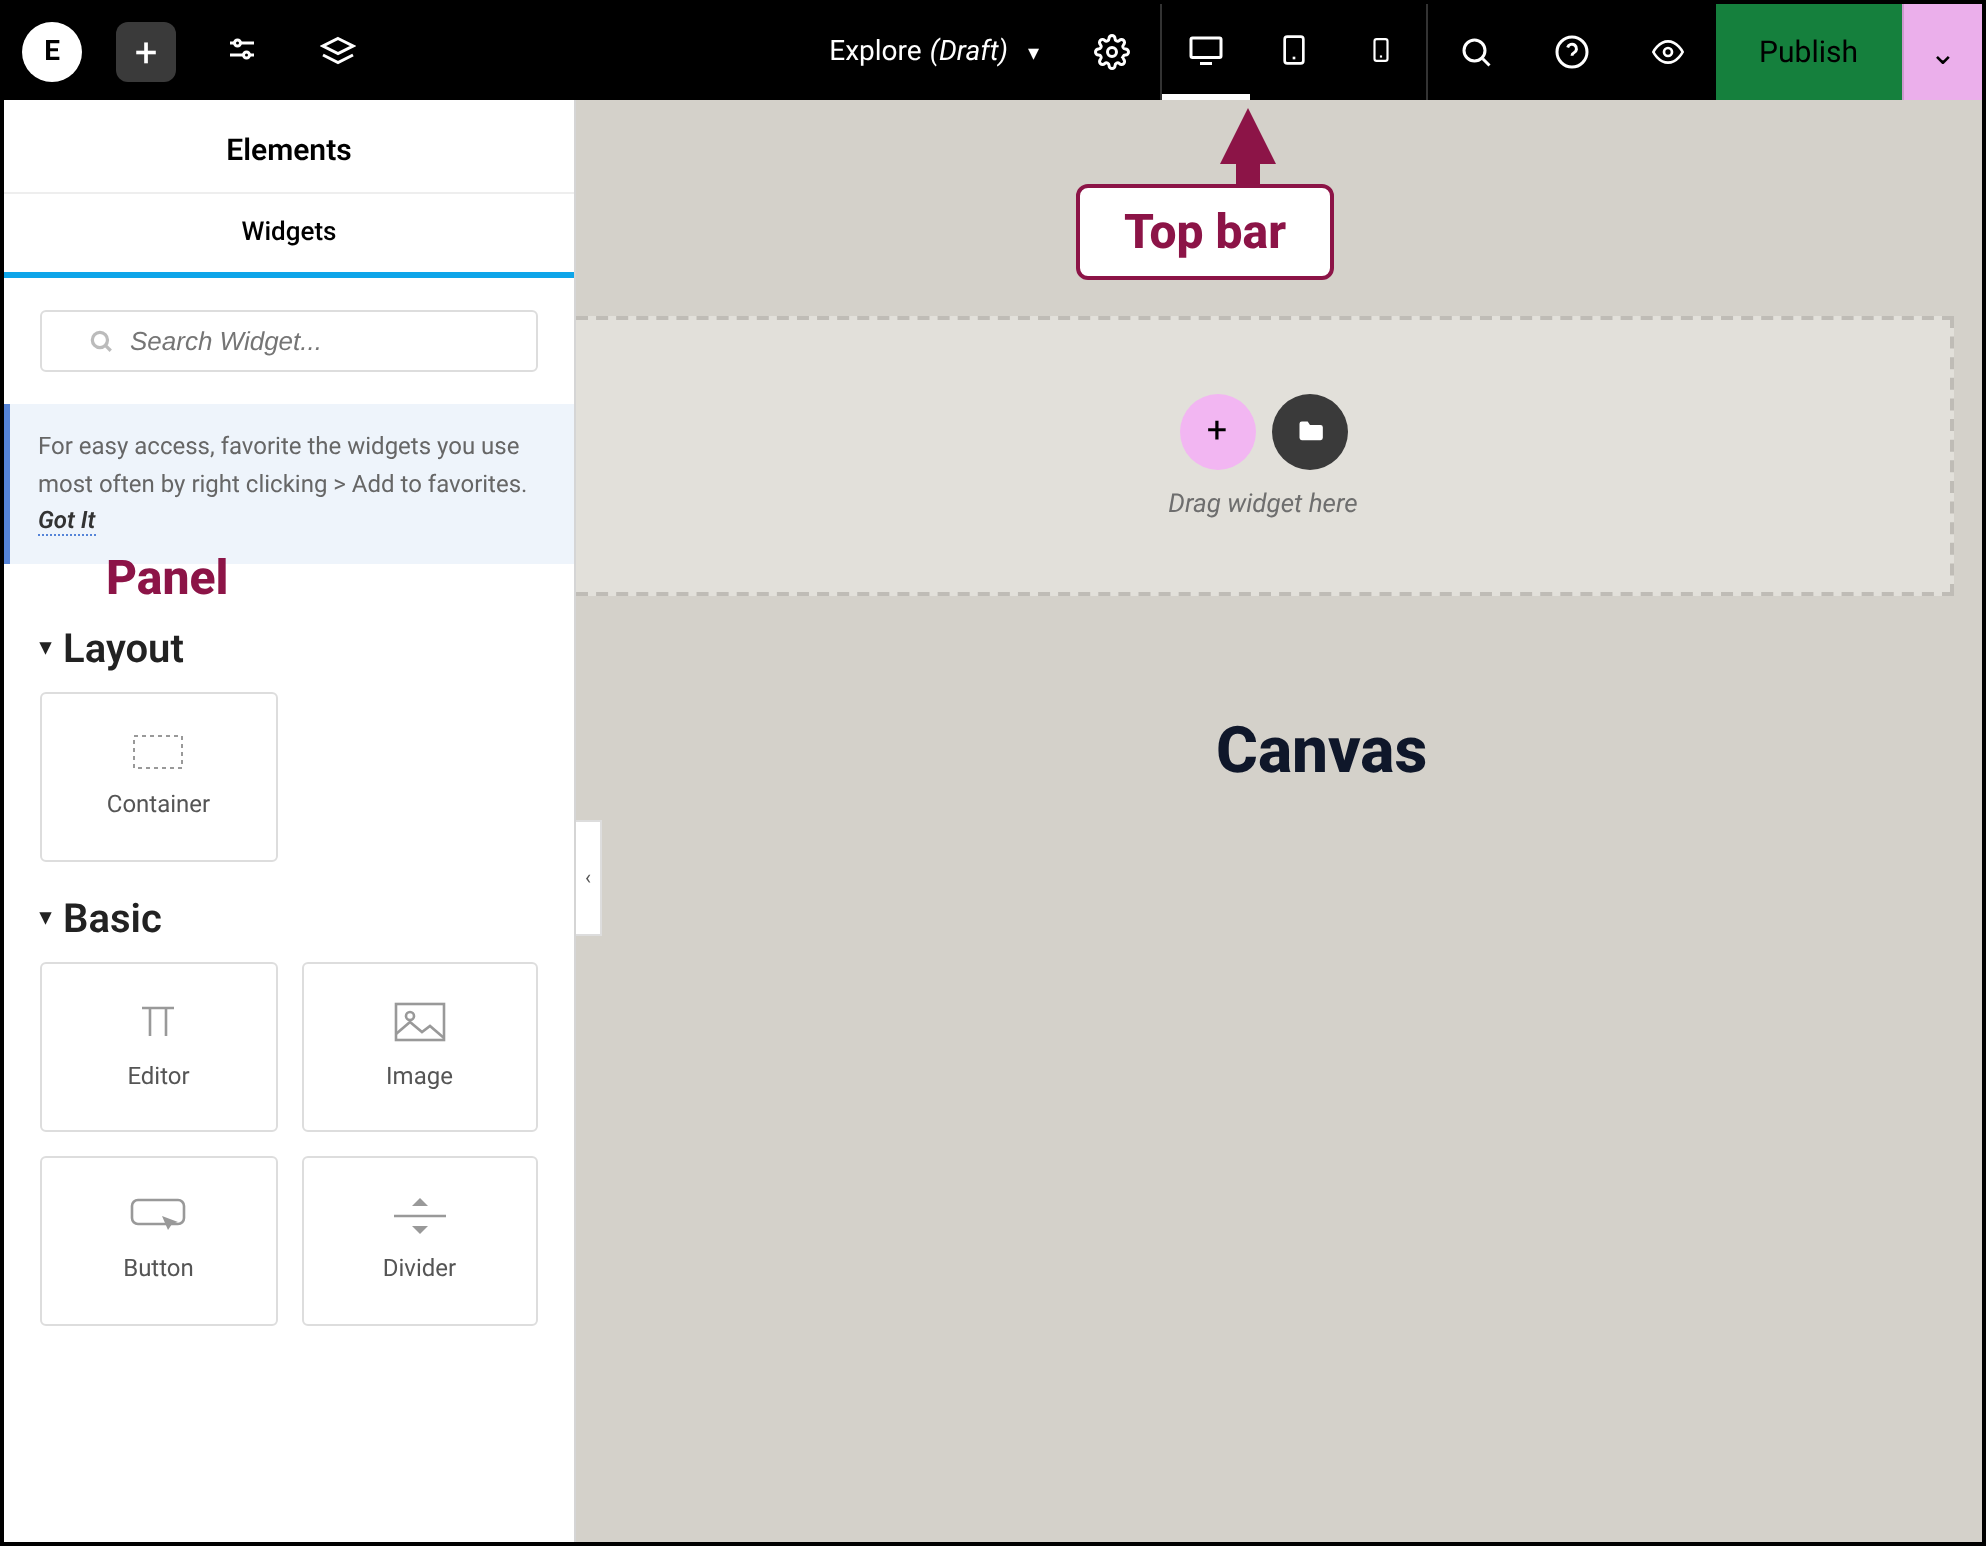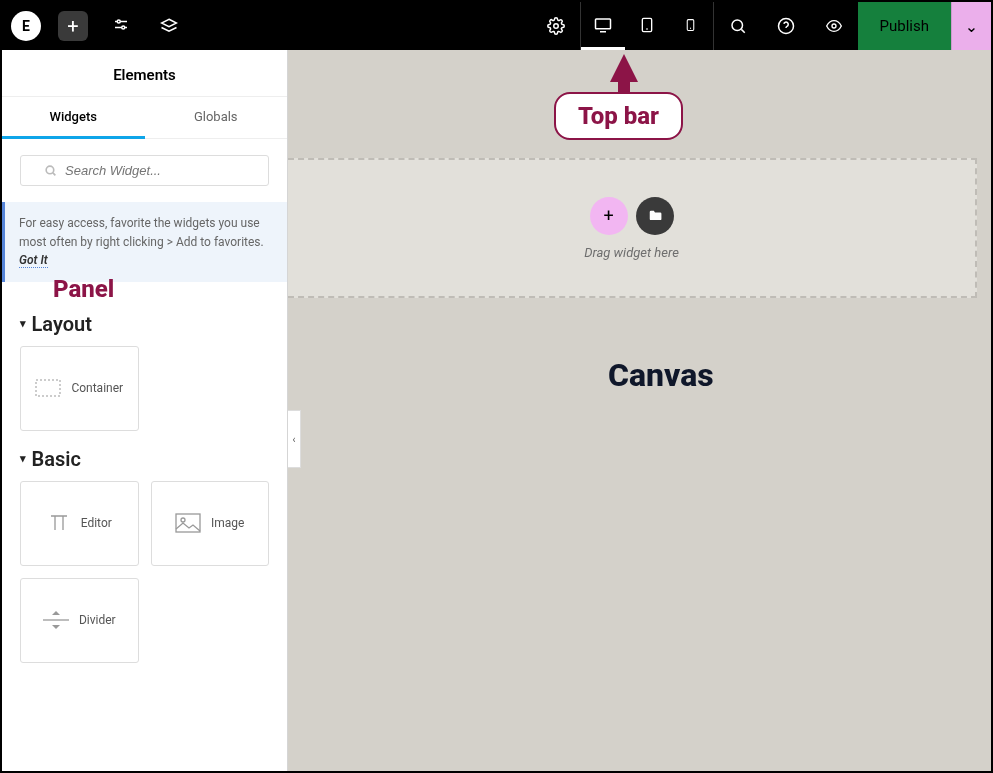--- a/index.html
+++ b/index.html
@@ -123,21 +123,21 @@
     font-size: 20px; font-weight: 600; color: #222;
     display: flex; align-items: center; gap: 6px;
     padding: 16px 0 10px;
   }
   .section-hdr::before { content: "▾"; font-size: 11px; }
   .widget-grid {
     display: grid; grid-template-columns: 1fr 1fr; gap: 12px;
   }
   .widget-card {
     border: 1px solid #ddd; border-radius: 3px;
-    height: 85px; display: flex; flex-direction: row;
+    height: 85px; display: flex; flex-direction: column;
     align-items: center; justify-content: center;
     font-size: 12px; color: #555; cursor: grab; gap: 10px;
   }
   .widget-card.single { grid-column: span 1; }
   .widget-card .wicon { color: #999; }
 
   
   .canvas {
     flex: 1; background: #d4d1ca; position: relative; overflow: hidden;
   }
@@ -206,20 +206,25 @@
     <div class="tb-btn">
       <svg width="18" height="18" viewBox="0 0 24 24" fill="none" stroke="white" stroke-width="2">
           <polygon points="12 3 22 8 12 13 2 8 12 3"></polygon>
           <polyline points="2 14 12 19 22 14"></polyline>
         </svg>
     </div>
   </div>
 
   <div class="tb-grow"></div>
 
+  <div class="doc-title">
+    <span>Explore</span>
+    <span class="draft">(Draft)</span>
+    <span class="chev">▾</span>
+  </div>
   <div class="tb-btn">
     <svg width="18" height="18" viewBox="0 0 24 24" fill="none" stroke="white" stroke-width="2">
         <circle cx="12" cy="12" r="3"></circle>
         <path d="M19.4 15a1.7 1.7 0 0 0 .34 1.87l.06.06a2 2 0 1 1-2.83 2.83l-.06-.06a1.7 1.7 0 0 0-1.87-.34 1.7 1.7 0 0 0-1 1.56V21a2 2 0 1 1-4 0v-.09a1.7 1.7 0 0 0-1-1.56 1.7 1.7 0 0 0-1.87.34l-.06.06a2 2 0 1 1-2.83-2.83l.06-.06a1.7 1.7 0 0 0 .34-1.87 1.7 1.7 0 0 0-1.56-1H3a2 2 0 1 1 0-4h.09a1.7 1.7 0 0 0 1.56-1 1.7 1.7 0 0 0-.34-1.87l-.06-.06a2 2 0 1 1 2.83-2.83l.06.06a1.7 1.7 0 0 0 1.87.34H9a1.7 1.7 0 0 0 1-1.56V3a2 2 0 1 1 4 0v.09a1.7 1.7 0 0 0 1 1.56 1.7 1.7 0 0 0 1.87-.34l.06-.06a2 2 0 1 1 2.83 2.83l-.06.06a1.7 1.7 0 0 0-.34 1.87V9a1.7 1.7 0 0 0 1.56 1H21a2 2 0 1 1 0 4h-.09a1.7 1.7 0 0 0-1.56 1z"></path>
       </svg>
   </div>
   <div class="tb-sep"></div>
 
   <div class="device-group">
     <div class="device-btn active">
@@ -269,21 +274,20 @@
     <span>⌄</span>
   </div>
 </div>
 
 <div class="main">
 
   <div class="panel">
     <div class="panel-title">Elements</div>
     <div class="panel-tabs">
       <div class="panel-tab active">Widgets</div>
-      <div class="panel-tab">Globals</div>
     </div>
     <div class="panel-body">
       <div class="search-wrap">
         <span class="search-ico">
           <svg width="13" height="13" viewBox="0 0 24 24" fill="none" stroke="#bbb" stroke-width="3">
               <circle cx="11" cy="11" r="7"></circle>
               <line x1="21" y1="21" x2="16.5" y2="16.5"></line>
             </svg>
         </span>
         <input type="text" placeholder="Search Widget..." style="">
@@ -320,20 +324,29 @@
             <svg width="26" height="20" viewBox="0 0 26 20" fill="none" stroke="#999" stroke-width="1.3">
                 <rect x="1" y="1" width="24" height="18"></rect>
                 <circle cx="8" cy="7" r="2"></circle>
                 <path d="M1 16l7-6 6 5 4-3 7 6"></path>
               </svg>
           </span>
           <span>Image</span>
         </div>
         <div class="widget-card">
           <span class="wicon">
+            <svg width="28" height="18" viewBox="0 0 28 18" fill="none" stroke="#999" stroke-width="1.3">
+                <rect x="1" y="1" width="26" height="12" rx="3"></rect>
+                <path d="M16 9l3 7 2-3 3-1z" fill="#999" stroke="none"></path>
+              </svg>
+          </span>
+          <span>Button</span>
+        </div>
+        <div class="widget-card">
+          <span class="wicon">
             <svg width="26" height="18" viewBox="0 0 26 18" fill="none" stroke="#999" stroke-width="1.3">
                 <polygon points="13,0 9,4 17,4" fill="#999" stroke="none"></polygon>
                 <line x1="0" y1="9" x2="26" y2="9"></line>
                 <polygon points="13,18 9,14 17,14" fill="#999" stroke="none"></polygon>
               </svg>
           </span>
           <span>Divider</span>
         </div>
       </div>
     </div>
@@ -352,16 +365,16 @@
         <div class="drop-circ black">
           <svg width="16" height="14" viewBox="0 0 24 24" fill="white">
               <path d="M3 5a2 2 0 0 1 2-2h5l2 3h9a2 2 0 0 1 2 2v9a2 2 0 0 1-2 2H5a2 2 0 0 1-2-2z"></path>
             </svg>
         </div>
       </div>
       <div class="drop-label">Drag widget here</div>
     </div>
 
     <div class="annot-arrow" style="left:322px; top:4px;"></div>
-    <div class="annot-label" style="left:266px; top:42px;border-radius:16px;">Top bar</div>
+    <div class="annot-label" style="left:250px; top:42px;">Top bar</div>
     <div class="annot-canvas" style="left:320px; top:306px;">Canvas</div>
   </div>
 </div>
 
 </body></html>

